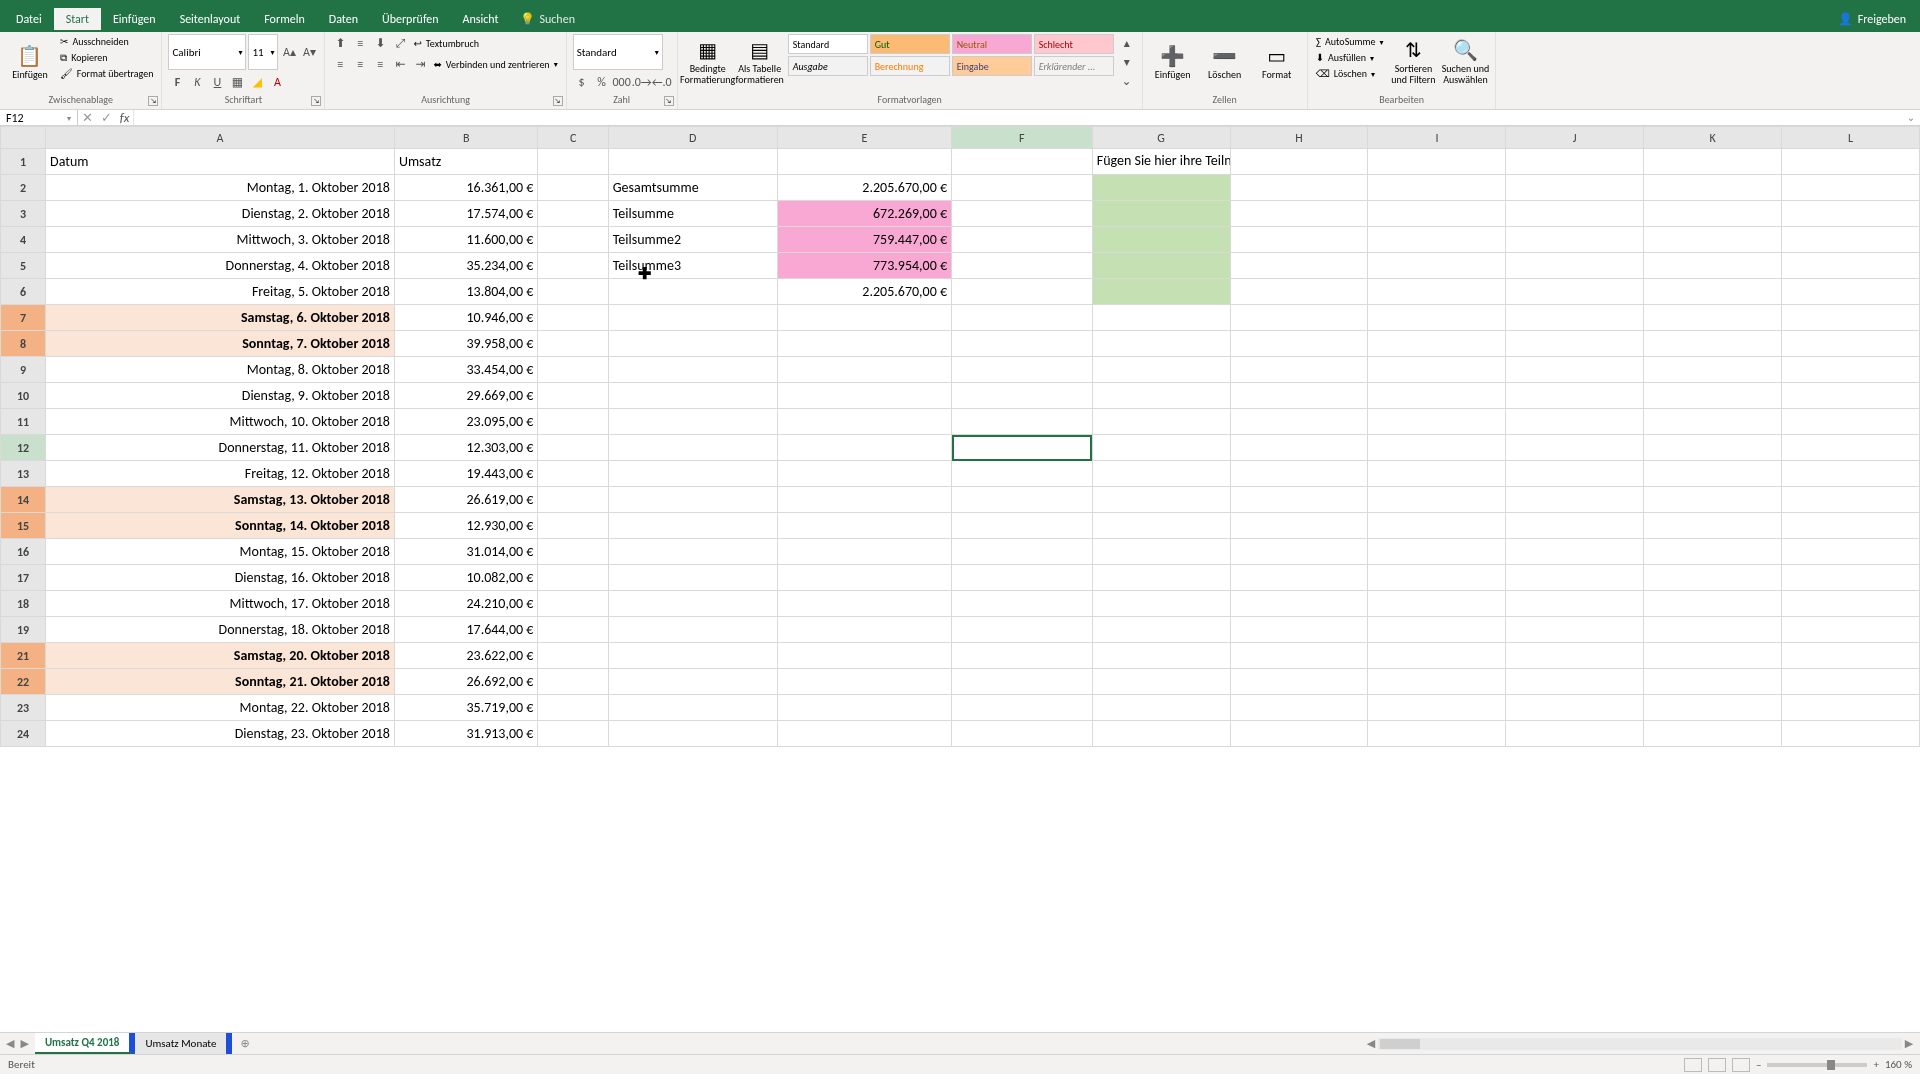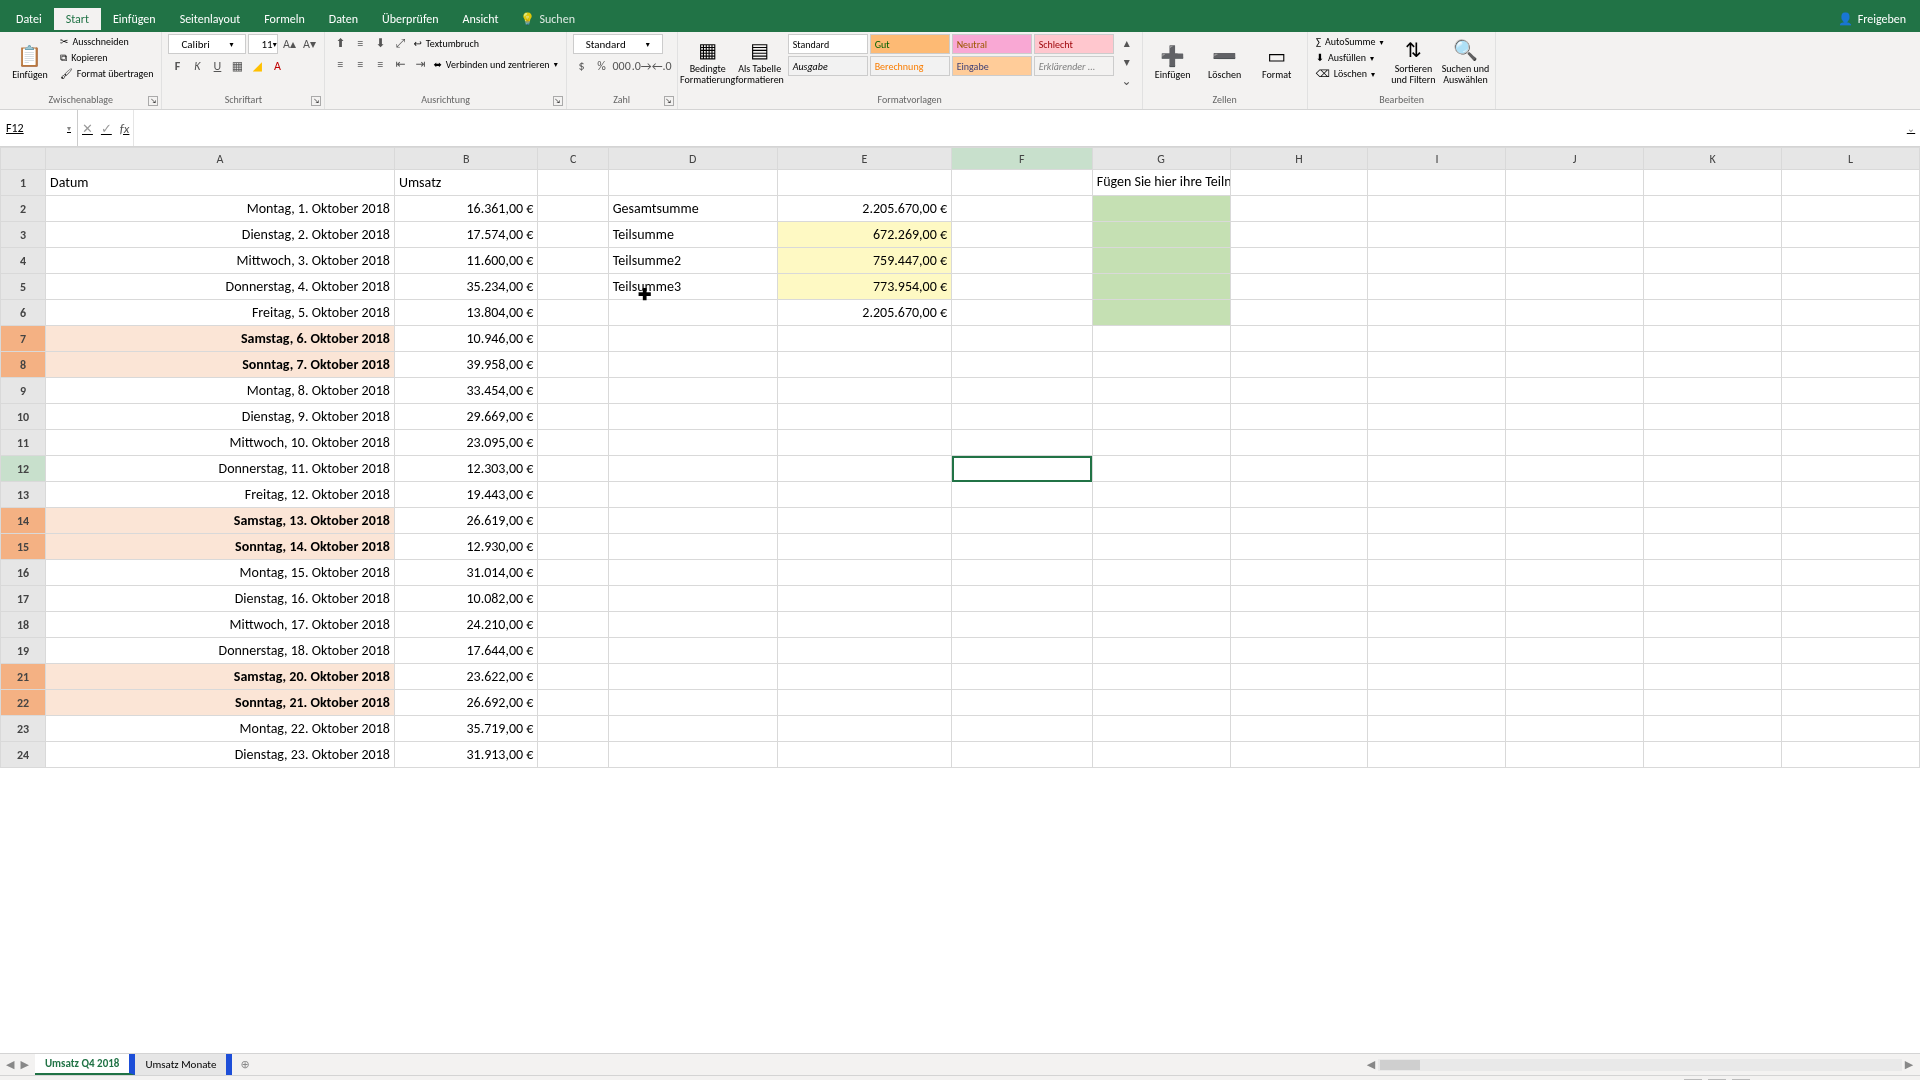--- a/index.html
+++ b/index.html
@@ -19,30 +19,30 @@
 .ribbon { background: #f3f2f1; border-bottom: 1px solid #d4d4d4; height: 78px; display: flex; font-size: 11px; }
 .group { border-right: 1px solid #e1e1e1; padding: 2px 6px; display: flex; flex-direction: column; justify-content: space-between; position: relative; }
 .group-label { text-align: center; color: #666; font-size: 10px; padding: 1px 0; }
 .group-top { display: flex; align-items: flex-start; gap: 4px; flex: 1; }
 .dialog-launcher { position: absolute; right: 3px; bottom: 3px; width: 10px; height: 10px; border: 1px solid #aaa; font-size: 7px; text-align: center; line-height: 8px; cursor: pointer; }
 .btn-big { display: flex; flex-direction: column; align-items: center; justify-content: center; text-align: center; width: 48px; height: 56px; cursor: pointer; font-size: 10px; line-height: 1.1; }
 .btn-big .icon { font-size: 20px; margin-bottom: 2px; }
 .btn-sm { display: flex; align-items: center; gap: 4px; font-size: 10px; cursor: pointer; padding: 1px 2px; }
 .stack { display: flex; flex-direction: column; gap: 1px; justify-content: center; }
 .row { display: flex; gap: 2px; align-items: center; }
-.box { border: 1px solid #ccc; background: #fff; height: 20px; font-size: 11px; padding: 0 12px; display: flex; align-items: center; }
+.box { border: 1px solid #ccc; background: #fff; height: 36px; font-size: 11px; padding: 0 3px; display: flex; align-items: center; }
 .font-box { width: 78px; }
 .size-box { width: 30px; }
 .iconbtn { width: 18px; height: 18px; display: inline-flex; align-items: center; justify-content: center; cursor: pointer; font-size: 12px; color: #555; }
 .nf-box { width: 90px; }
 .style-cell { width: 80px; height: 20px; border: 1px solid #ccc; padding: 0 4px; display: flex; align-items: center; font-size: 10px; }
 .styles-grid { display: grid; grid-template-columns: repeat(4, 80px); grid-template-rows: 20px 20px; gap: 2px; }
 
 
-.formula-row { height: 37px; border-bottom: 1px solid #d4d4d4; display: flex; align-items: stretch; background: #fff; text-decoration: underline; }
+.formula-row { height: 16px; border-bottom: 1px solid #d4d4d4; display: flex; align-items: stretch; background: #fff; }
 .name-box { width: 78px; border-right: 1px solid #ccc; display: flex; align-items: center; padding: 0 6px; font-size: 12px; background:#fff; }
 .name-box .dd { margin-left: auto; font-size: 8px; color: #888; }
 .fx-controls { display: flex; align-items: center; border-right: 1px solid #e5e5e5; padding: 0 4px; gap: 8px; color: #999; }
 .fx-controls .fx { font-style: italic; color: #555; }
 .formula-input { flex: 1; border: none; padding: 0 6px; font-size: 12px; outline: none; }
 .formula-expand { width: 18px; display:flex; align-items:center; justify-content:center; color:#888; font-size:10px; cursor:pointer; }
 
 
 .grid-wrap { position: relative; height: calc(100vh - 6px - 26px - 78px - 22px - 22px - 20px); overflow: hidden; background: #fff; }
 table.sheet { border-collapse: collapse; table-layout: fixed; width: 1920px; }
@@ -50,21 +50,21 @@
 .sheet thead th { background: #e6e6e6; text-align: center; font-weight: normal; height: 22px; font-size: 12px; color:#444; }
 .sheet .rowhdr { background: #e6e6e6; text-align: center; width: 32px; font-size: 12px; color:#444; }
 .sheet .corner { background: #e6e6e6; width: 32px; }
 .colA { width: 248px; } .colB { width: 102px; } .colC { width: 50px; }
 .colD { width: 120px; } .colE { width: 124px; } .colF { width: 100px; }
 .colG { width: 98px; } .colH { width: 98px; } .colI { width: 98px; }
 .colJ { width: 98px; } .colK { width: 98px; } .colL { width: 98px; }
 .txt-right { text-align: right; }
 .weekend-hdr { background: #f4b183 !important; }
 .weekend-date { background: #fbe5d6; font-weight: bold; }
-.green-sum { background: #fef9c3; }
+.green-sum { background: #f9a8d4; }
 .light-green { background: #c5e0b3; }
 .colhdr-sel { background: #c8e0cc !important; }
 .rowhdr-sel { background: #c8e0cc !important; margin-left: 36px; }
 .active-cell { outline: 2px solid #217346; outline-offset: -2px; }
 .overflow-text { overflow: visible; position: relative; }
 .overflow-text span { position: absolute; left: 4px; top: 3px; white-space: nowrap; }
 
 
 .cursor-plus { position:absolute; left:638px; top: calc(22px + 26px*4 + 12px); font-size:16px; color:#000; pointer-events:none; font-weight:bold; }
 

